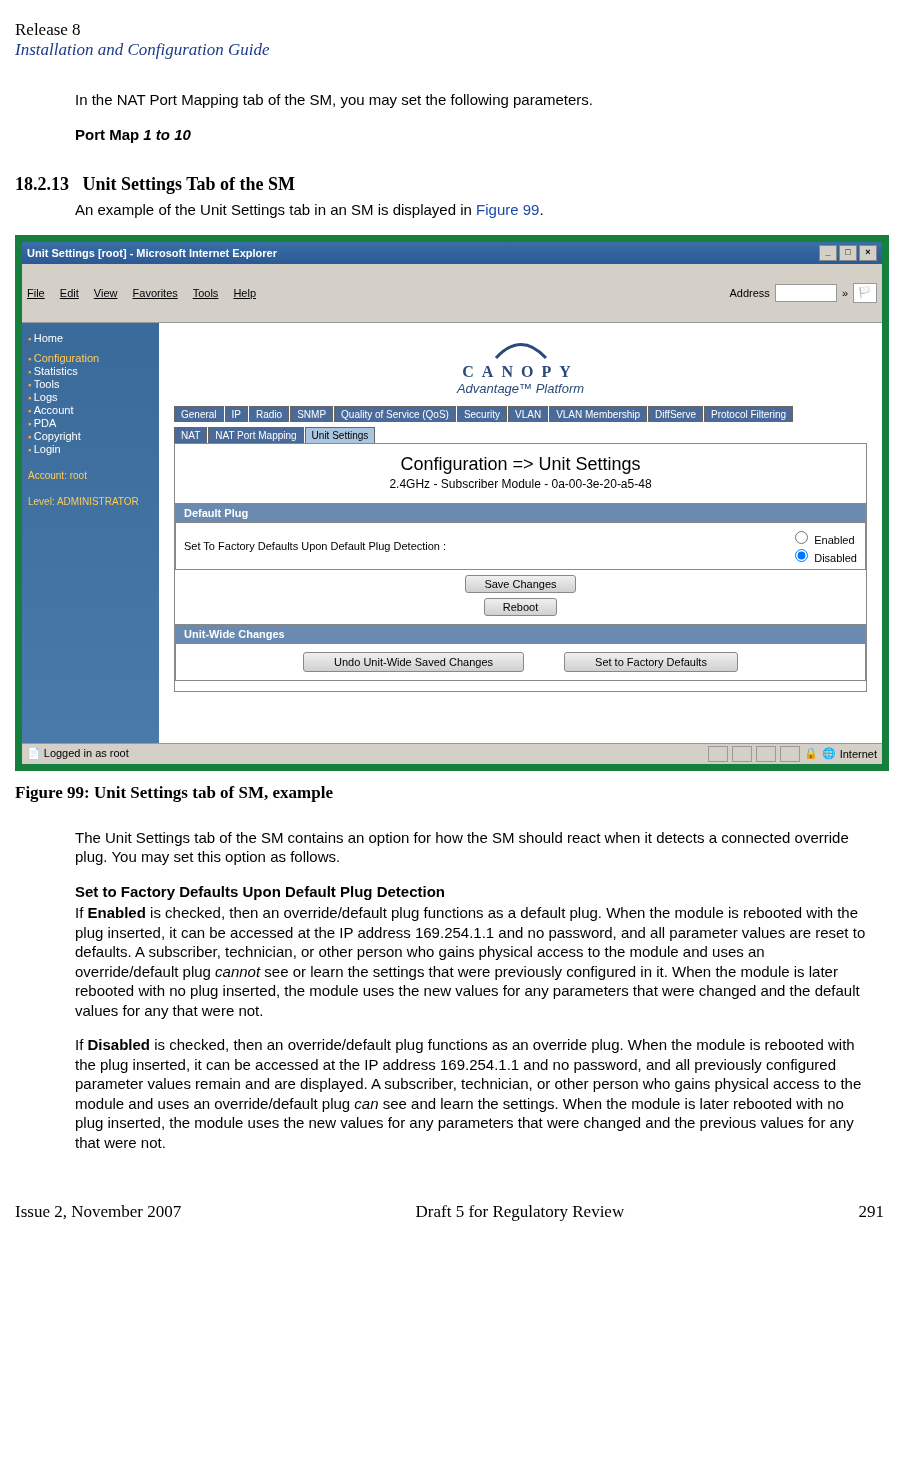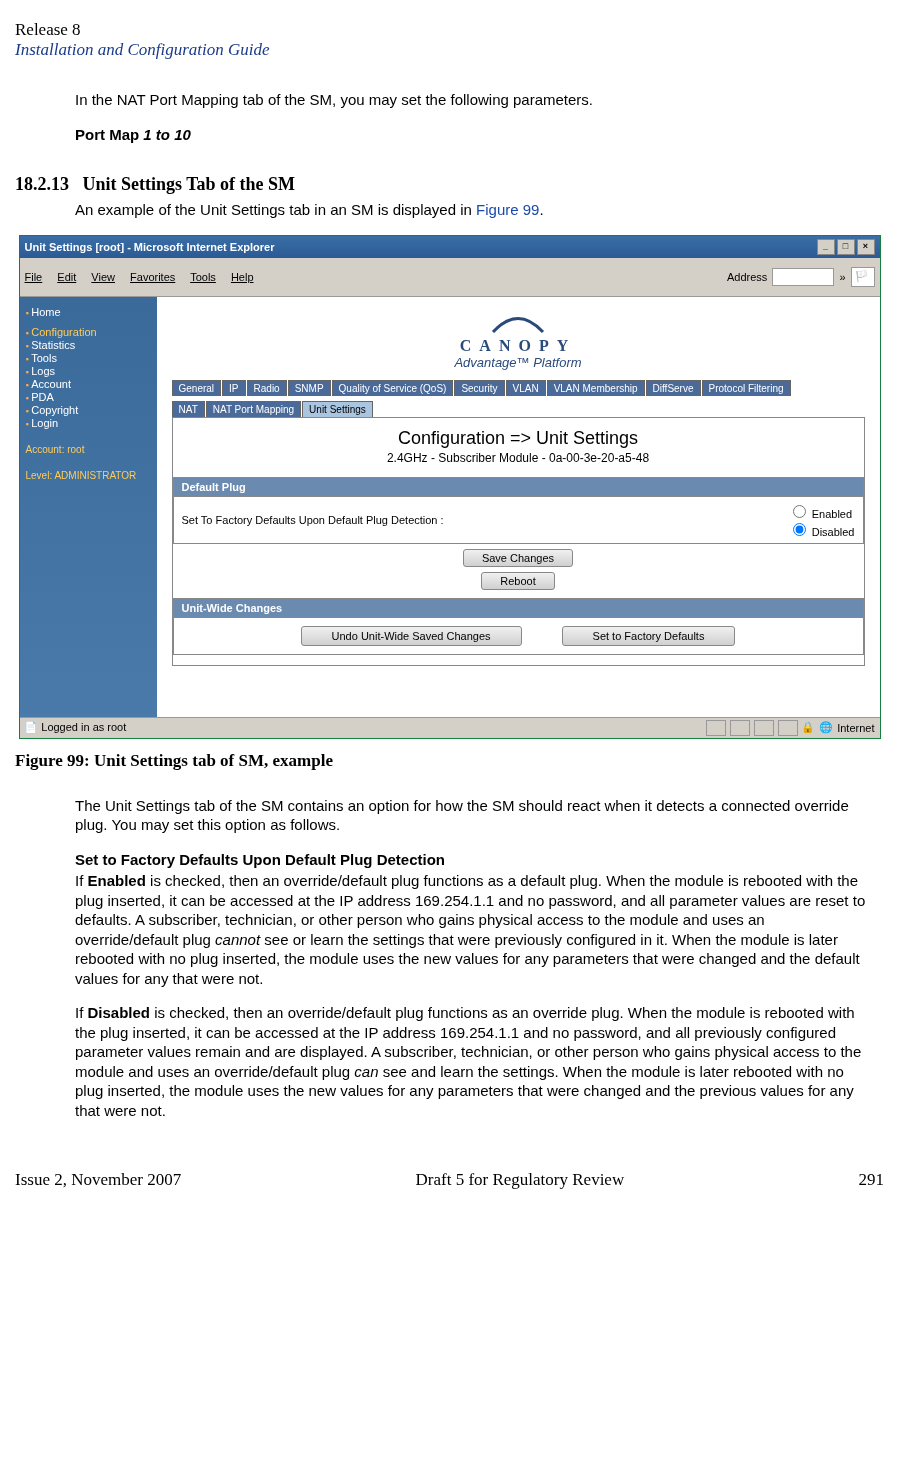--- a/index.html
+++ b/index.html
@@ -47,41 +47,41 @@
   .footer-row {
     display: flex;
     justify-content: space-between;
     font-family: "Book Antiqua", Palatino, serif;
     font-size: 17px;
     margin-top: 50px;
   }
 
   
   .ie-window {
-    border: 1px solid #15803d;
+    border: 7px solid #15803d;
     background: #d4d0c8;
     font-family: Tahoma, Arial, sans-serif;
     font-size: 11px;
     width: 860px;
     margin: 10px auto 0 auto;
     filter: blur(0.3px);
   }
   .ie-titlebar {
     background: linear-gradient(#3a6ea5,#2a5a95);
     color: white;
     padding: 3px 5px;
     display: flex;
     align-items: center;
     justify-content: space-between;
     font-weight: bold;
   }
   .ie-title-btns { display:flex; gap:2px; }
   .ie-title-btn { width:16px;height:14px;background:#d4d0c8;border:1px solid #888;font-size:9px;text-align:center;line-height:12px;color:#000;}
   .ie-menubar {
-    padding: 9px 5px;
+    padding: 19px 5px;
     border-bottom: 1px solid #999;
     display:flex;
     justify-content:space-between;
     align-items:center;
   }
   .ie-menu-items span { margin-right: 12px; text-decoration: underline; color:#000;}
   .ie-addr { display:flex;align-items:center;gap:5px;}
   .ie-addr-box { width:60px;height:16px;border:1px solid #999;background:white;}
   .ie-flag { width:22px;height:18px;background:white;border:1px solid #999; display:flex;align-items:center;justify-content:center;}
   .ie-content { background:white; min-height:420px; display:flex; }

